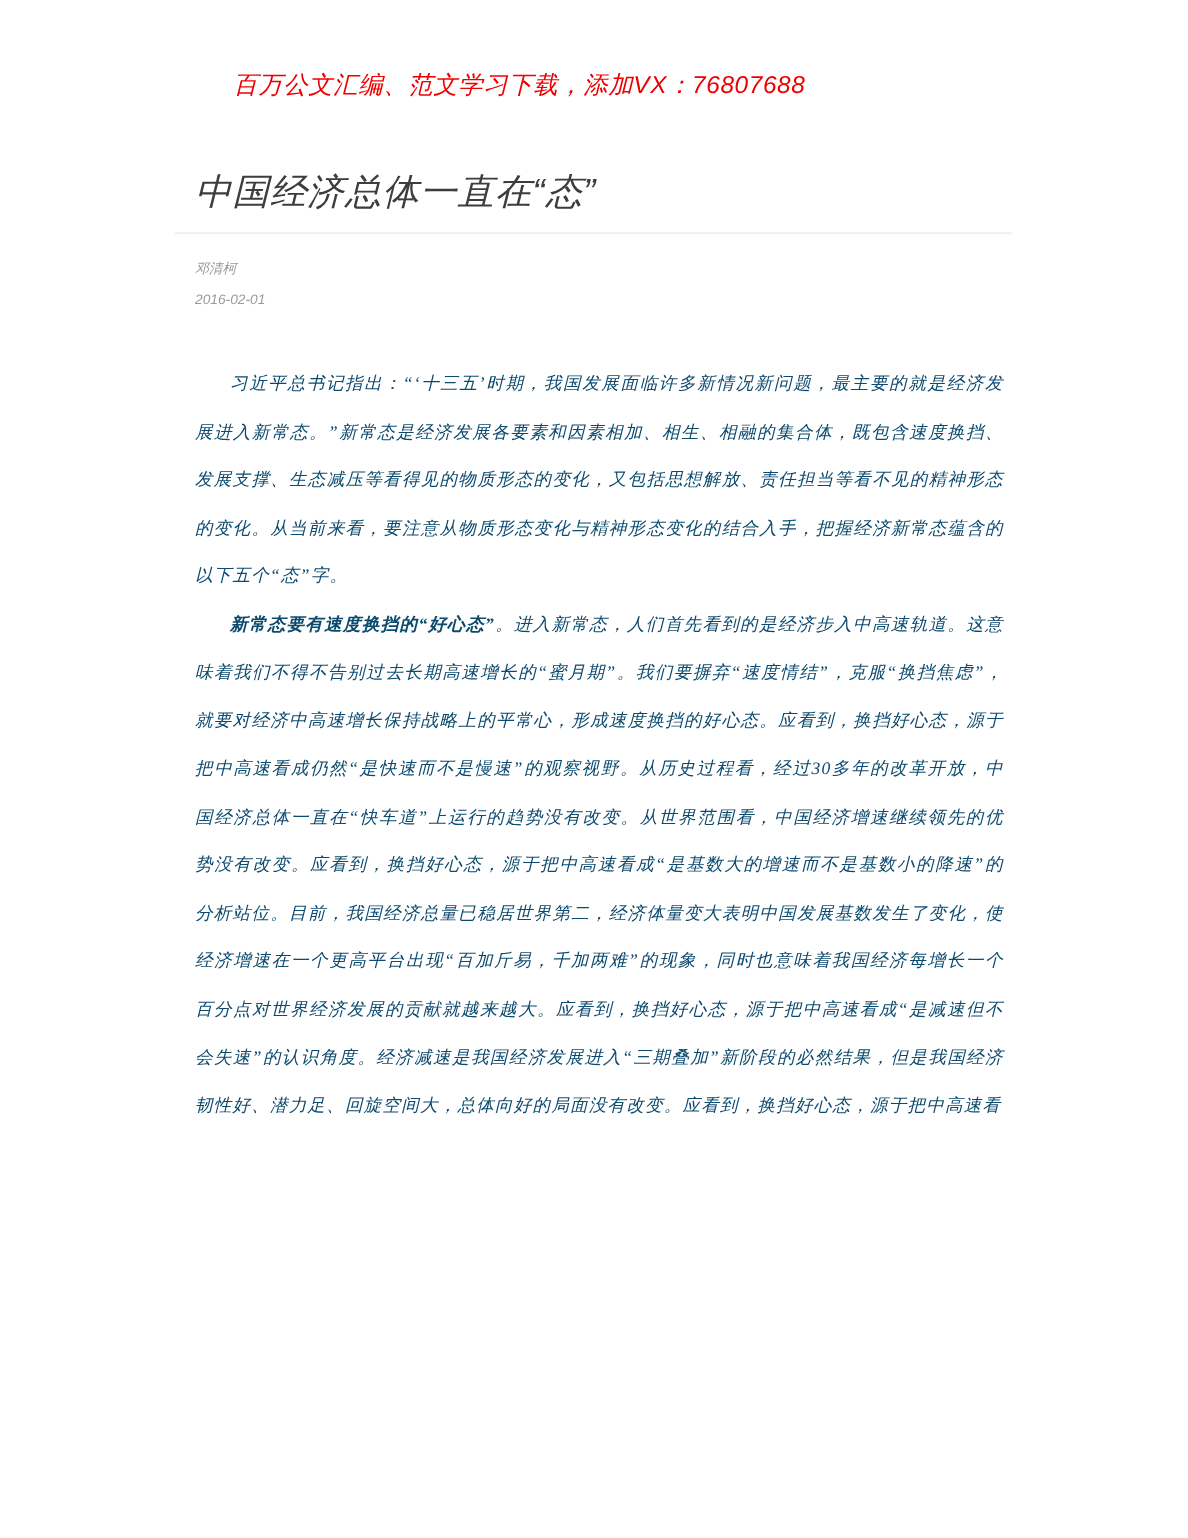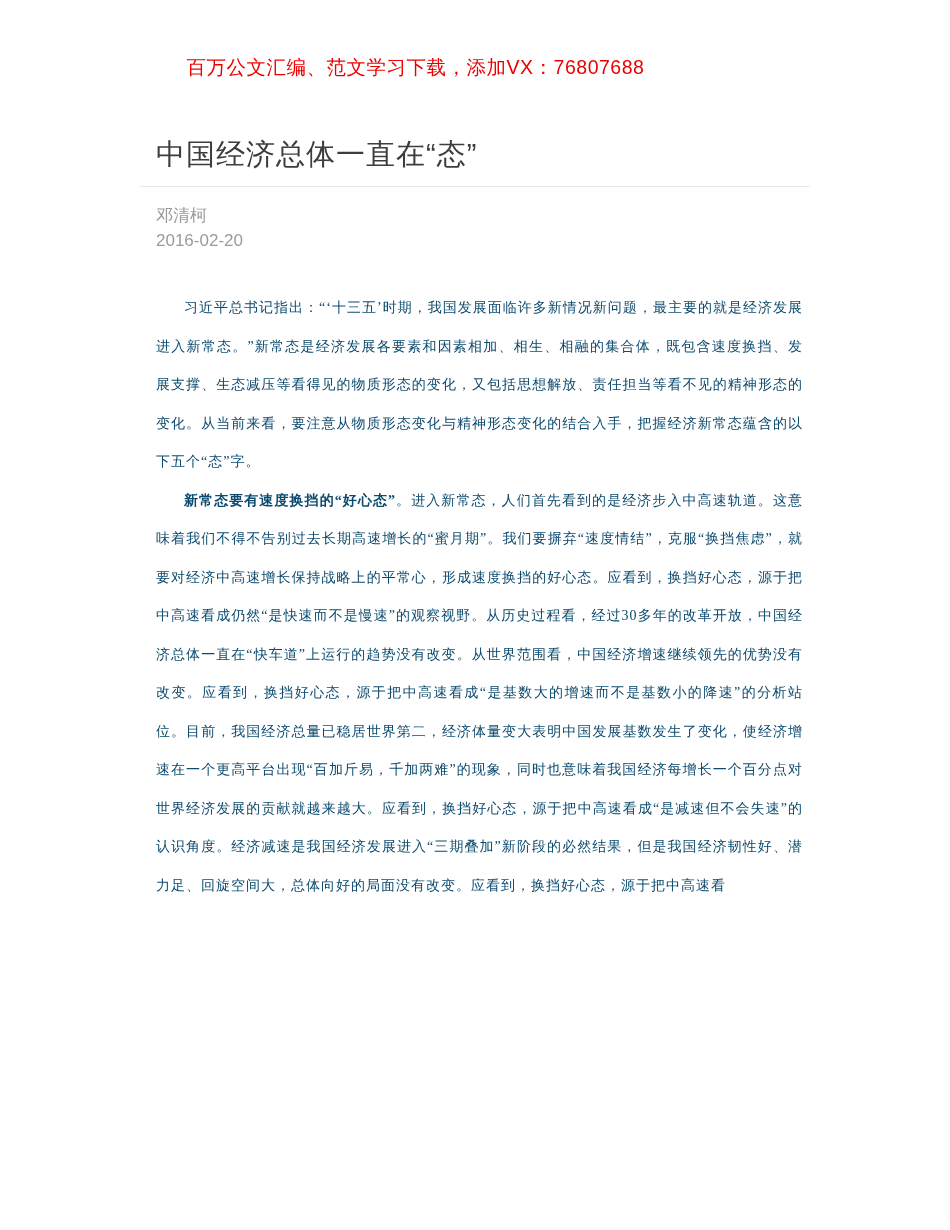--- a/index.html
+++ b/index.html
@@ -6,20 +6,21 @@
     margin: 0;
     padding: 0;
     background: #ffffff;
   }
   .page {
     position: relative;
     width: 831px;
     height: 1230px;
     background: #ffffff;
     overflow: hidden;
+    font-style: italic;
   }
   .banner {
     padding-top: 54px;
     padding-bottom: 56px;
     text-align: center;
     font-family: "Liberation Sans", "DejaVu Sans", sans-serif;
     font-size: 19.5px;
     letter-spacing: 0.5px;
     font-weight: 400;
   }
@@ -36,21 +37,21 @@
     font-family: "Liberation Sans", "DejaVu Sans", sans-serif;
     font-weight: 400;
     font-size: 29px;
     line-height: 34px;
     letter-spacing: 1px;
     color: #3d3d3d;
   }
   .meta {
     padding: 16px 0 0 16px;
     font-family: "Liberation Sans", "DejaVu Sans", sans-serif;
-    font-size: 17px;
+    font-size: 11px;
     line-height: 25px;
     color: #9b9b9b;
   }
   .body-text {
     margin-top: 36px;
     padding-left: 16px;
     padding-right: 7px;
     font-family: "Liberation Serif", "DejaVu Serif", serif;
     font-size: 14px;
     line-height: 38.5px;
@@ -76,21 +77,21 @@
   </div>
 
   <div class="article">
 
     <div class="article-header">
       <h1 class="article-title">中国经济总体一直在“态”</h1>
     </div>
 
     <div class="meta">
       <div>邓清柯</div>
-      <div>2016-02-20</div>
+      <div>2016-02-01</div>
     </div>
 
     <div class="body-text">
       <p>
         <span>习近平总书记指出：“‘十三五’时期，我国发展面临许多新情况新问题，最主要的就是经济发展进入新常态。”新常态是经济发展各要素和因素相加、相生、相融的集合体，既包含速度换挡、发展支撑、生态减压等看得见的物质形态的变化，又包括思想解放、责任担当等看不见的精神形态的变化。从当前来看，要注意从物质形态变化与精神形态变化的结合入手，把握经济新常态蕴含的以下五个“态”字。</span>
       </p>
       <p>
         <span class="lead-bold">新常态要有速度换挡的“好心态”</span><span>。进入新常态，人们首先看到的是经济步入中高速轨道。这意味着我们不得不告别过去长期高速增长的“蜜月期”。我们要摒弃“速度情结”，克服“换挡焦虑”，就要对经济中高速增长保持战略上的平常心，形成速度换挡的好心态。应看到，换挡好心态，源于把中高速看成仍然“是快速而不是慢速”的观察视野。从历史过程看，经过30多年的改革开放，中国经济总体一直在“快车道”上运行的趋势没有改变。从世界范围看，中国经济增速继续领先的优势没有改变。应看到，换挡好心态，源于把中高速看成“是基数大的增速而不是基数小的降速”的分析站位。目前，我国经济总量已稳居世界第二，经济体量变大表明中国发展基数发生了变化，使经济增速在一个更高平台出现“百加斤易，千加两难”的现象，同时也意味着我国经济每增长一个百分点对世界经济发展的贡献就越来越大。应看到，换挡好心态，源于把中高速看成“是减速但不会失速”的认识角度。经济减速是我国经济发展进入“三期叠加”新阶段的必然结果，但是我国经济韧性好、潜力足、回旋空间大，总体向好的局面没有改变。应看到，换挡好心态，源于把中高速看</span>
       </p>
     </div>

